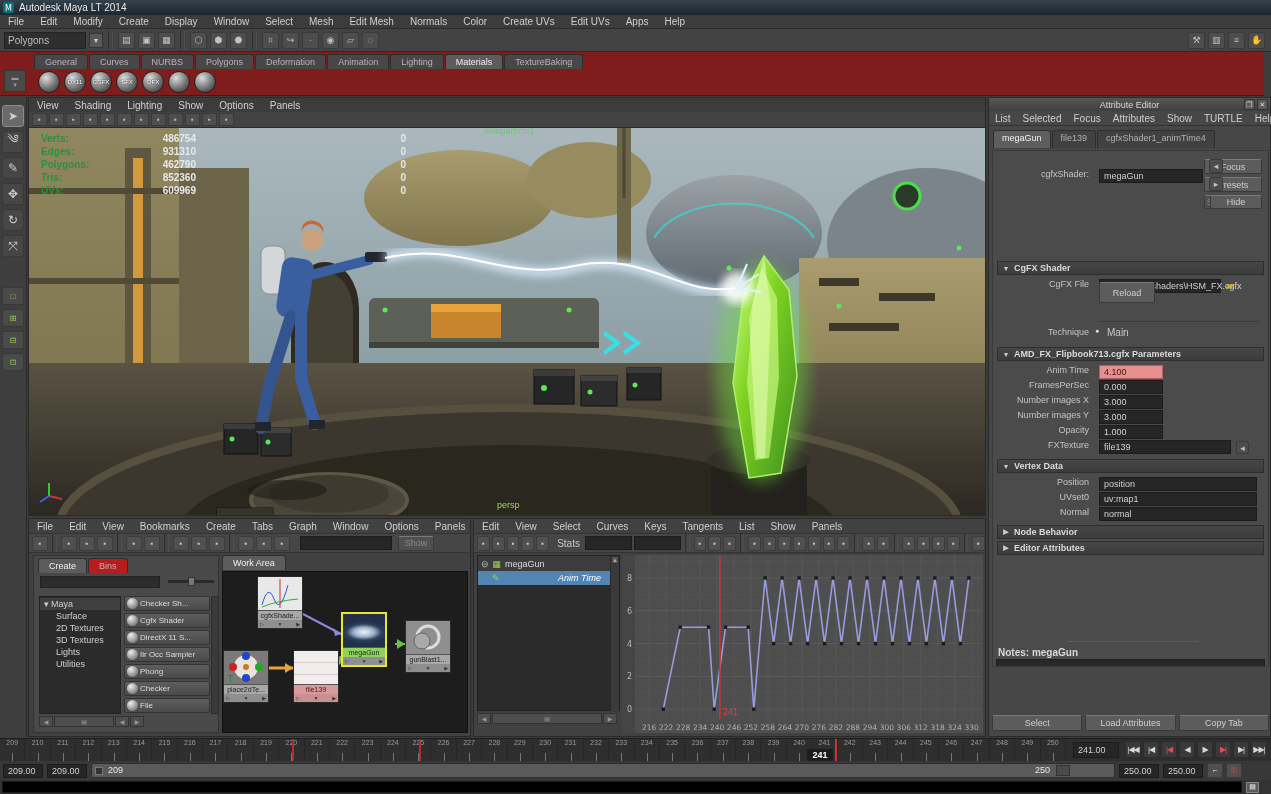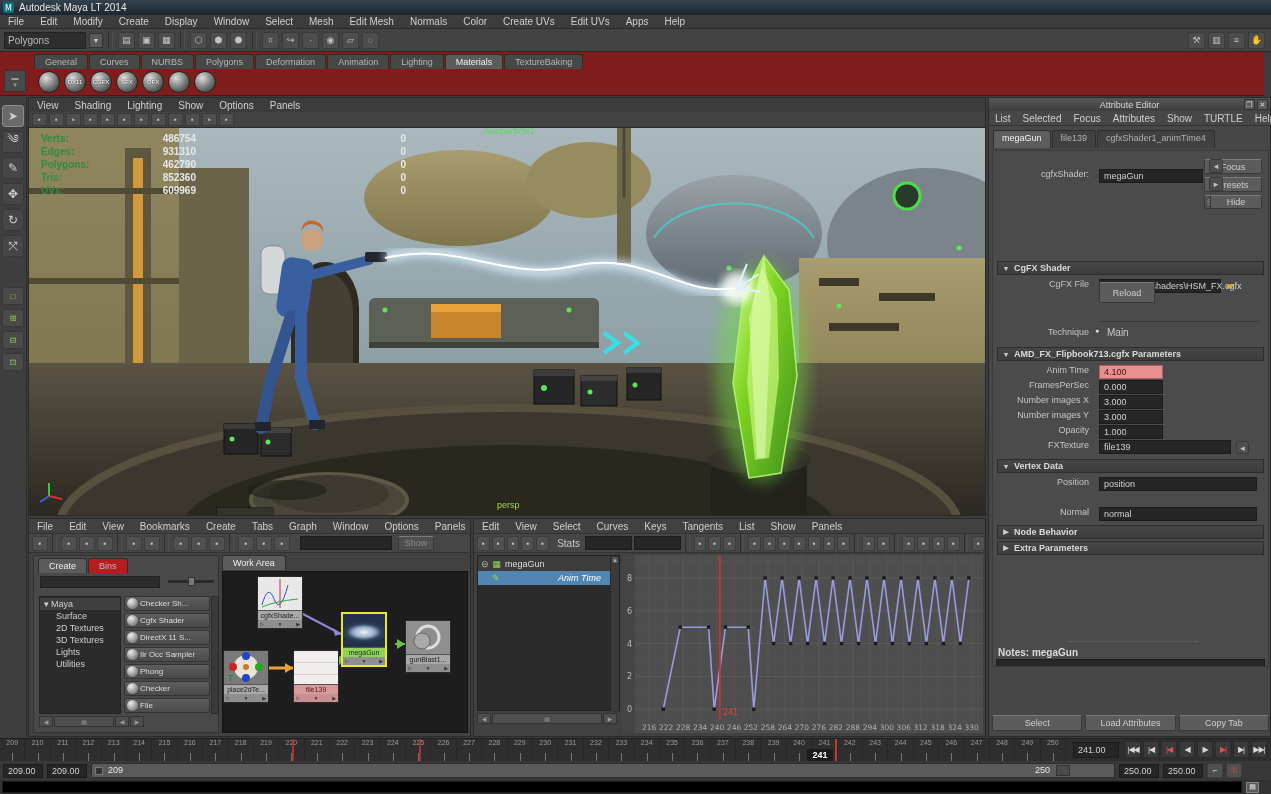--- a/index.html
+++ b/index.html
@@ -569,31 +569,35 @@
         </div>
         <div class="icon16" style="position: absolute; left: 243px; top: 290px; width: 13px; height: 13px;">◂</div>
         <div class="section-hdr" style="top: 308px;">
           <div class="tri">▼</div>
           <div style="font-weight: bold;">Vertex Data</div>
         </div>
         <div class="ae-row" style="left: 0px; top: 326px; width: 275px; height: 16px;">
           <div class="ae-label" style="width: 102px;">Position</div>
           <div class="field" style="position: absolute; left: 106px; width: 158px;">position</div>
         </div>
+        <div class="ae-row" style="left: 0px; top: 341px; width: 275px; height: 16px;">
+          <div class="ae-label" style="width: 102px;">UVset0</div>
+          <div class="field" style="position: absolute; left: 106px; width: 158px;">uv:map1</div>
+        </div>
         <div class="ae-row" style="left: 0px; top: 356px; width: 275px; height: 16px;">
           <div class="ae-label" style="width: 102px;">Normal</div>
           <div class="field" style="position: absolute; left: 106px; width: 158px;">normal</div>
         </div>
         <div class="section-hdr" style="top: 374px;">
           <div class="tri">▶</div>
           <div style="font-weight: bold;">Node Behavior</div>
         </div>
         <div class="section-hdr" style="top: 390px;">
           <div class="tri">▶</div>
-          <div style="font-weight: bold;">Extra Parameters</div>
+          <div style="font-weight: bold;">Editor Attributes</div>
         </div>
         <div class="sep-dots" style="top: 490px;"></div>
         <div style="position: absolute; left: 5px; top: 496px; font-weight: bold; color: rgb(216, 216, 216);">Notes: megaGun</div>
         <div id="ae-notes-box" style="left: 3px; top: 508px; width: 269px; height: 66px; position: absolute;"></div>
       </div>
     <div id="ae-footer">
         <div class="btn">Select</div>
         <div class="btn">Load Attributes</div>
         <div class="btn">Copy Tab</div>
       </div>

